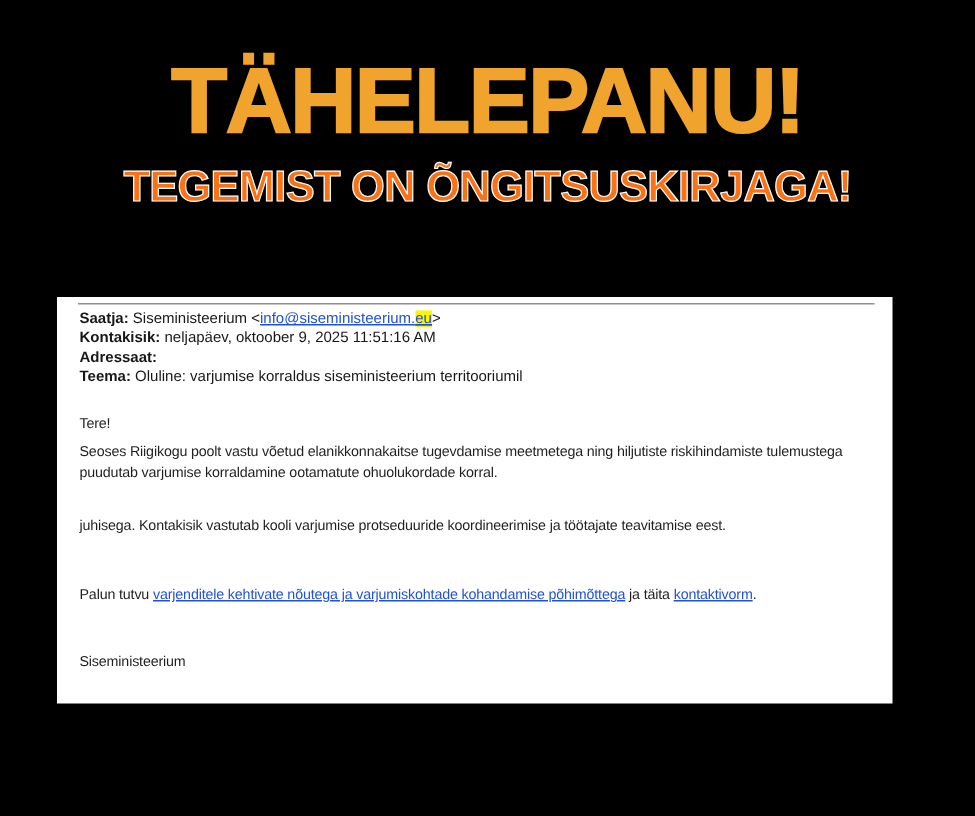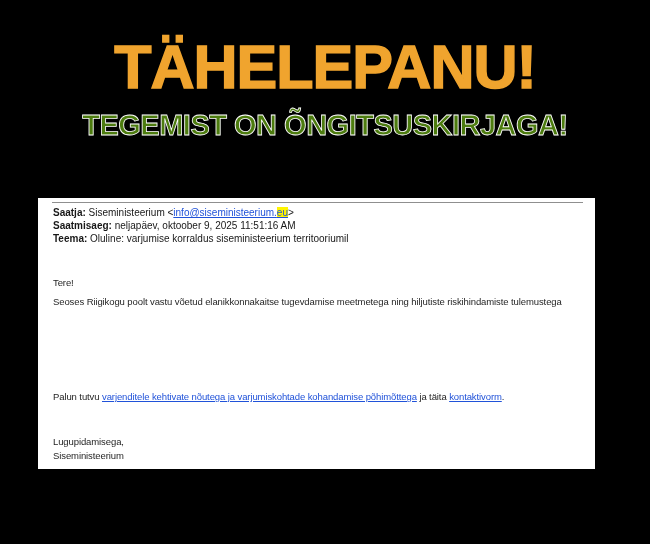--- a/index.html
+++ b/index.html
@@ -12,21 +12,21 @@
   .banner{position:absolute;left:0;top:0;width:650px;text-align:center;}
   .banner-title{
     margin-top:34px;
     font-size:61px;font-weight:bold;letter-spacing:-1px;
     color:#F0A42E;-webkit-text-stroke:1.5px #F0A42E;
     line-height:1.1;
   }
   .banner-subtitle{
     margin-top:8px;
     font-size:29px;font-weight:bold;letter-spacing:-0.5px;
-    color:#4d7c0f;-webkit-text-stroke:0.8px #FFFFFF;
+    color:#f97316;-webkit-text-stroke:0.8px #FFFFFF;
   }
   
   .card{
     position:absolute;left:38px;top:198px;width:557px;height:271px;
     background:#FFFFFF;overflow:hidden;
   }
   .rule{
     position:absolute;left:14px;right:12px;top:4px;
     border-top:1.5px solid #8F8F8F;
   }
@@ -57,41 +57,45 @@
 </div>
 
 <div class="card">
   <div class="rule"></div>
 
   <div class="hdr">
     <div>
       <span class="lbl">Saatja:</span><span> Siseministeerium &lt;</span><a class="elink"><span>info@siseministeerium.</span><span class="hl">eu</span></a><span>&gt;</span>
     </div>
     <div>
-      <span class="lbl">Saatmisaeg:</span><span> neljapäev, oktoober 9, 2025 11:51:16 AM</span>
+      <span class="lbl">Kontakisik:</span><span> neljapäev, oktoober 9, 2025 11:51:16 AM</span>
+    </div>
+    <div>
+      <span class="lbl">Adressaat:</span><span></span>
     </div>
     <div>
       <span class="lbl">Teema:</span><span> Oluline: varjumise korraldus siseministeerium territooriumil</span>
     </div>
   </div>
 
   <div class="eb greeting">
     <div class="body-line">Tere!</div>
   </div>
 
   <div class="eb para1">
     <div class="body-line">Seoses Riigikogu poolt vastu võetud elanikkonnakaitse tugevdamise meetmetega ning hiljutiste riskihindamiste tulemustega</div>
+    <div class="body-line">puudutab varjumise korraldamine ootamatute ohuolukordade korral.</div>
   </div>
 
   <div class="eb para2">
+    <div class="body-line">juhisega. Kontakisik vastutab kooli varjumise protseduuride koordineerimise ja töötajate teavitamise eest.</div>
   </div>
 
   <div class="eb para3">
     <div class="body-line">
       <span>Palun tutvu </span><a class="elink">varjenditele kehtivate nõutega ja varjumiskohtade kohandamise põhimõttega</a><span> ja täita </span><a class="elink">kontaktivorm</a><span>.</span>
     </div>
   </div>
 
   <div class="eb closing">
-    <div class="body-line">Lugupidamisega,</div>
     <div class="body-line">Siseministeerium</div>
   </div>
 </div>
 
 </body></html>

